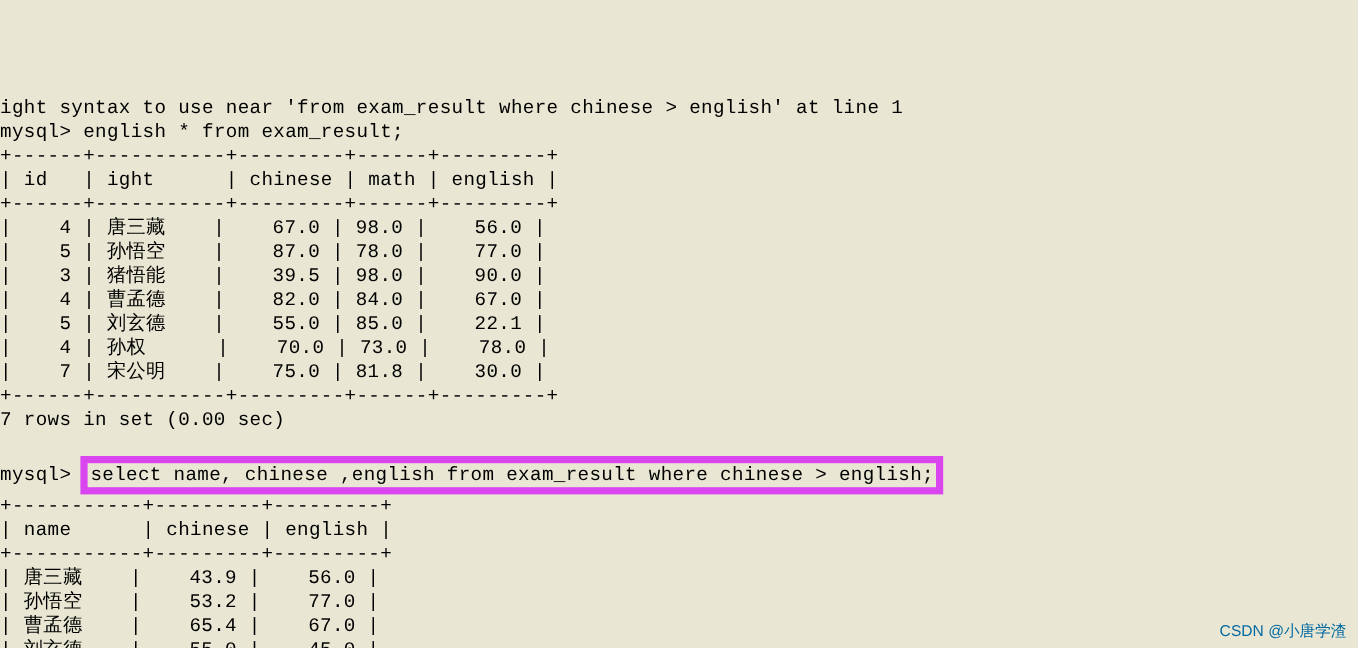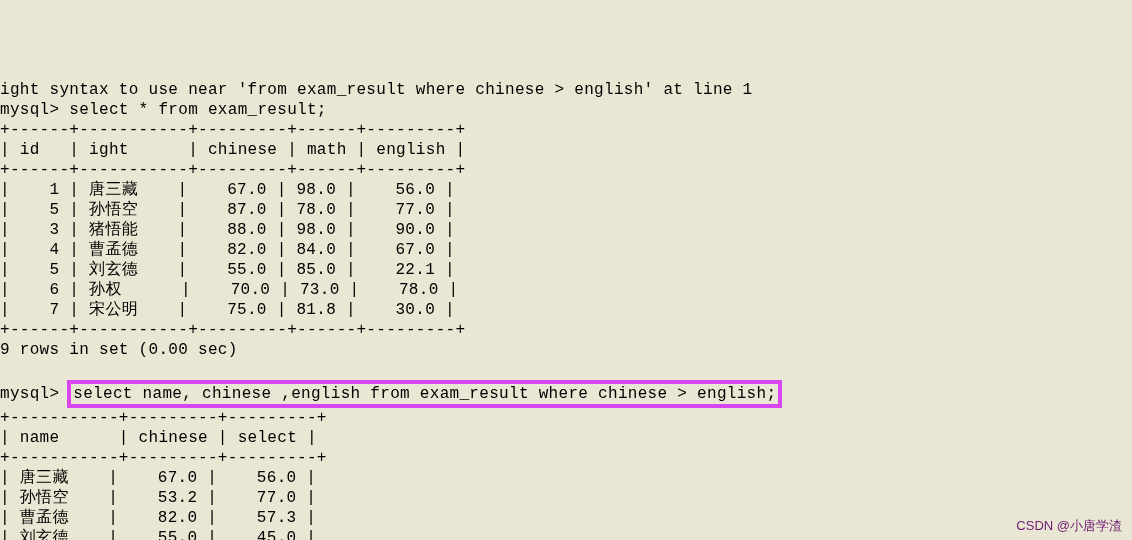--- a/index.html
+++ b/index.html
@@ -12,61 +12,61 @@
       color: #000000;
       white-space: pre;
       overflow: hidden;
     }
     .terminal {
       padding: 0;
       letter-spacing: 0.3px;
     }
     .highlight-box {
       display: inline-block;
-      border: 4px solid #d946ef;
+      border: 6px solid #d946ef;
       padding: 0 2px;
       margin-left: -2px;
     }
     .watermark {
       position: fixed;
       right: 10px;
       bottom: 6px;
       font-size: 13px;
-      color: #701a75;
+      color: #0369a1;
       font-family: -apple-system, BlinkMacSystemFont, "Segoe UI", Helvetica, Arial, sans-serif;
       white-space: nowrap;
     }
   </style>
 </head>
 <body>
 
 
 
 <div class="terminal"><span>ight syntax to use near 'from exam_result where chinese &gt; english' at line 1</span>
-<span>mysql&gt; </span><span>select * from exam_result;</span>
+<span>mysql&gt; </span><span>english * from exam_result;</span>
 <span>+------+-----------+---------+------+---------+</span>
 <span>| id   | ight      | chinese | math | english |</span>
 <span>+------+-----------+---------+------+---------+</span>
-<span>|    1 | 唐三藏    |    67.0 | 98.0 |    56.0 |</span>
+<span>|    4 | 唐三藏    |    67.0 | 98.0 |    56.0 |</span>
 <span>|    5 | 孙悟空    |    87.0 | 78.0 |    77.0 |</span>
-<span>|    3 | 猪悟能    |    88.0 | 98.0 |    90.0 |</span>
+<span>|    3 | 猪悟能    |    39.5 | 98.0 |    90.0 |</span>
 <span>|    4 | 曹孟德    |    82.0 | 84.0 |    67.0 |</span>
 <span>|    5 | 刘玄德    |    55.0 | 85.0 |    22.1 |</span>
-<span>|    6 | 孙权      |    70.0 | 73.0 |    78.0 |</span>
+<span>|    4 | 孙权      |    70.0 | 73.0 |    78.0 |</span>
 <span>|    7 | 宋公明    |    75.0 | 81.8 |    30.0 |</span>
 <span>+------+-----------+---------+------+---------+</span>
-<span>9 rows in set (0.00 sec)</span>
+<span>7 rows in set (0.00 sec)</span>
 
 <span>mysql&gt; </span><span class="highlight-box"><span>select name, chinese ,english from exam_result where chinese &gt; english;</span></span>
 <span>+-----------+---------+---------+</span>
-<span>| name      | chinese | select |</span>
+<span>| name      | chinese | english |</span>
 <span>+-----------+---------+---------+</span>
-<span>| 唐三藏    |    67.0 |    56.0 |</span>
+<span>| 唐三藏    |    43.9 |    56.0 |</span>
 <span>| 孙悟空    |    53.2 |    77.0 |</span>
-<span>| 曹孟德    |    82.0 |    57.3 |</span>
+<span>| 曹孟德    |    65.4 |    67.0 |</span>
 <span>| 刘玄德    |    55.0 |    45.0 |</span>
 
 
 
 </div>
 
 <div class="watermark">CSDN @小唐学渣</div>
 
 
 

